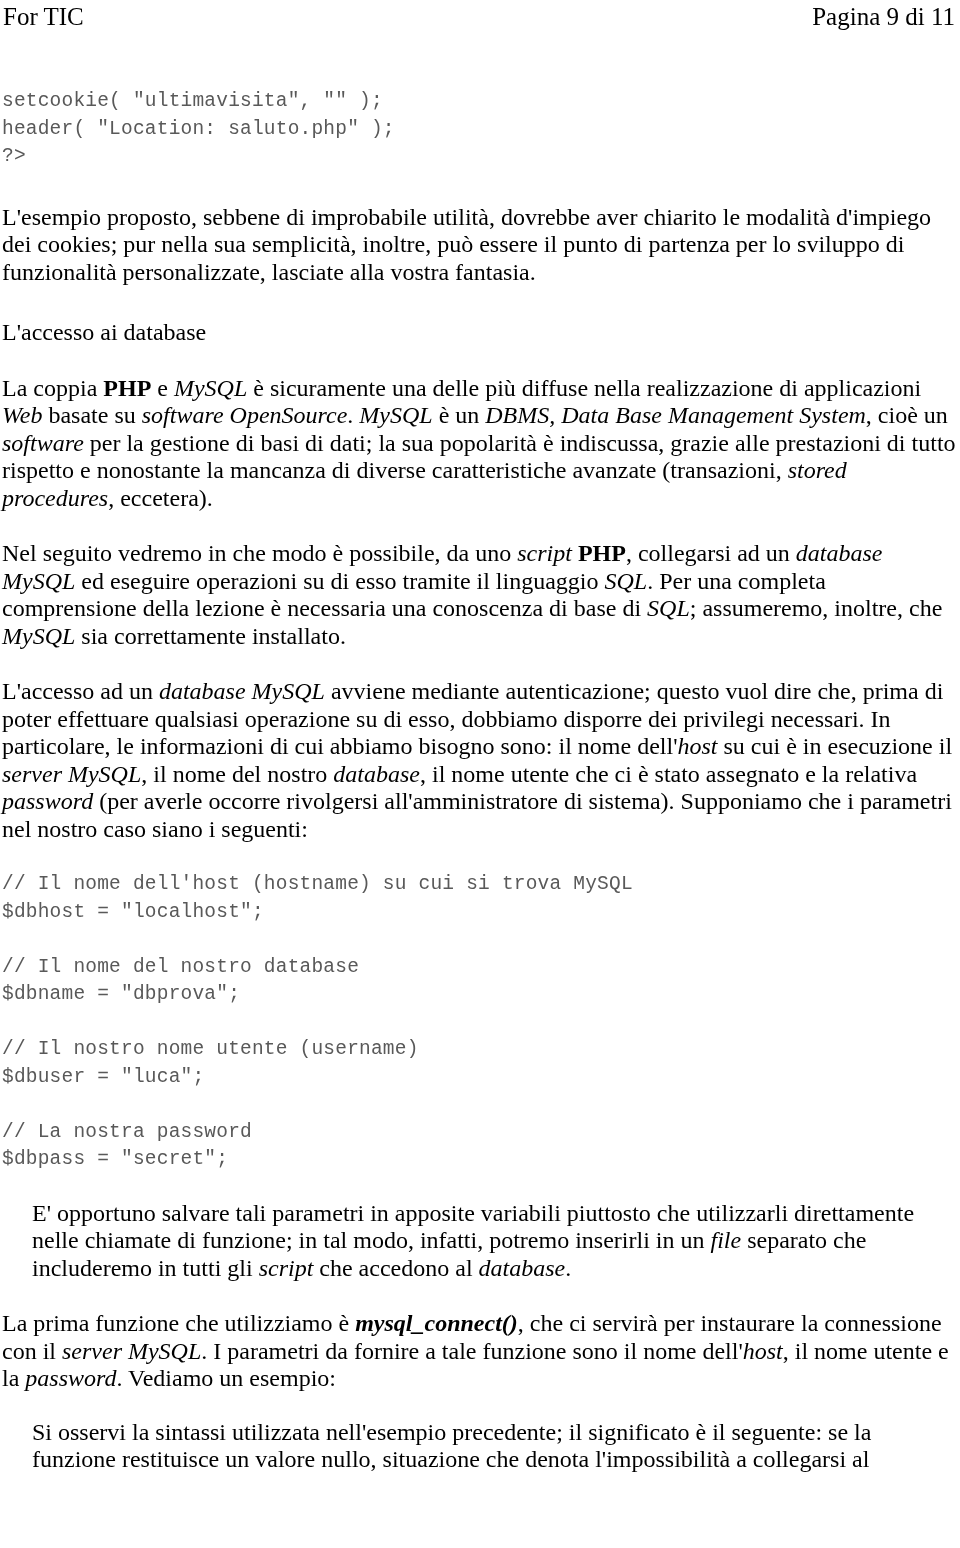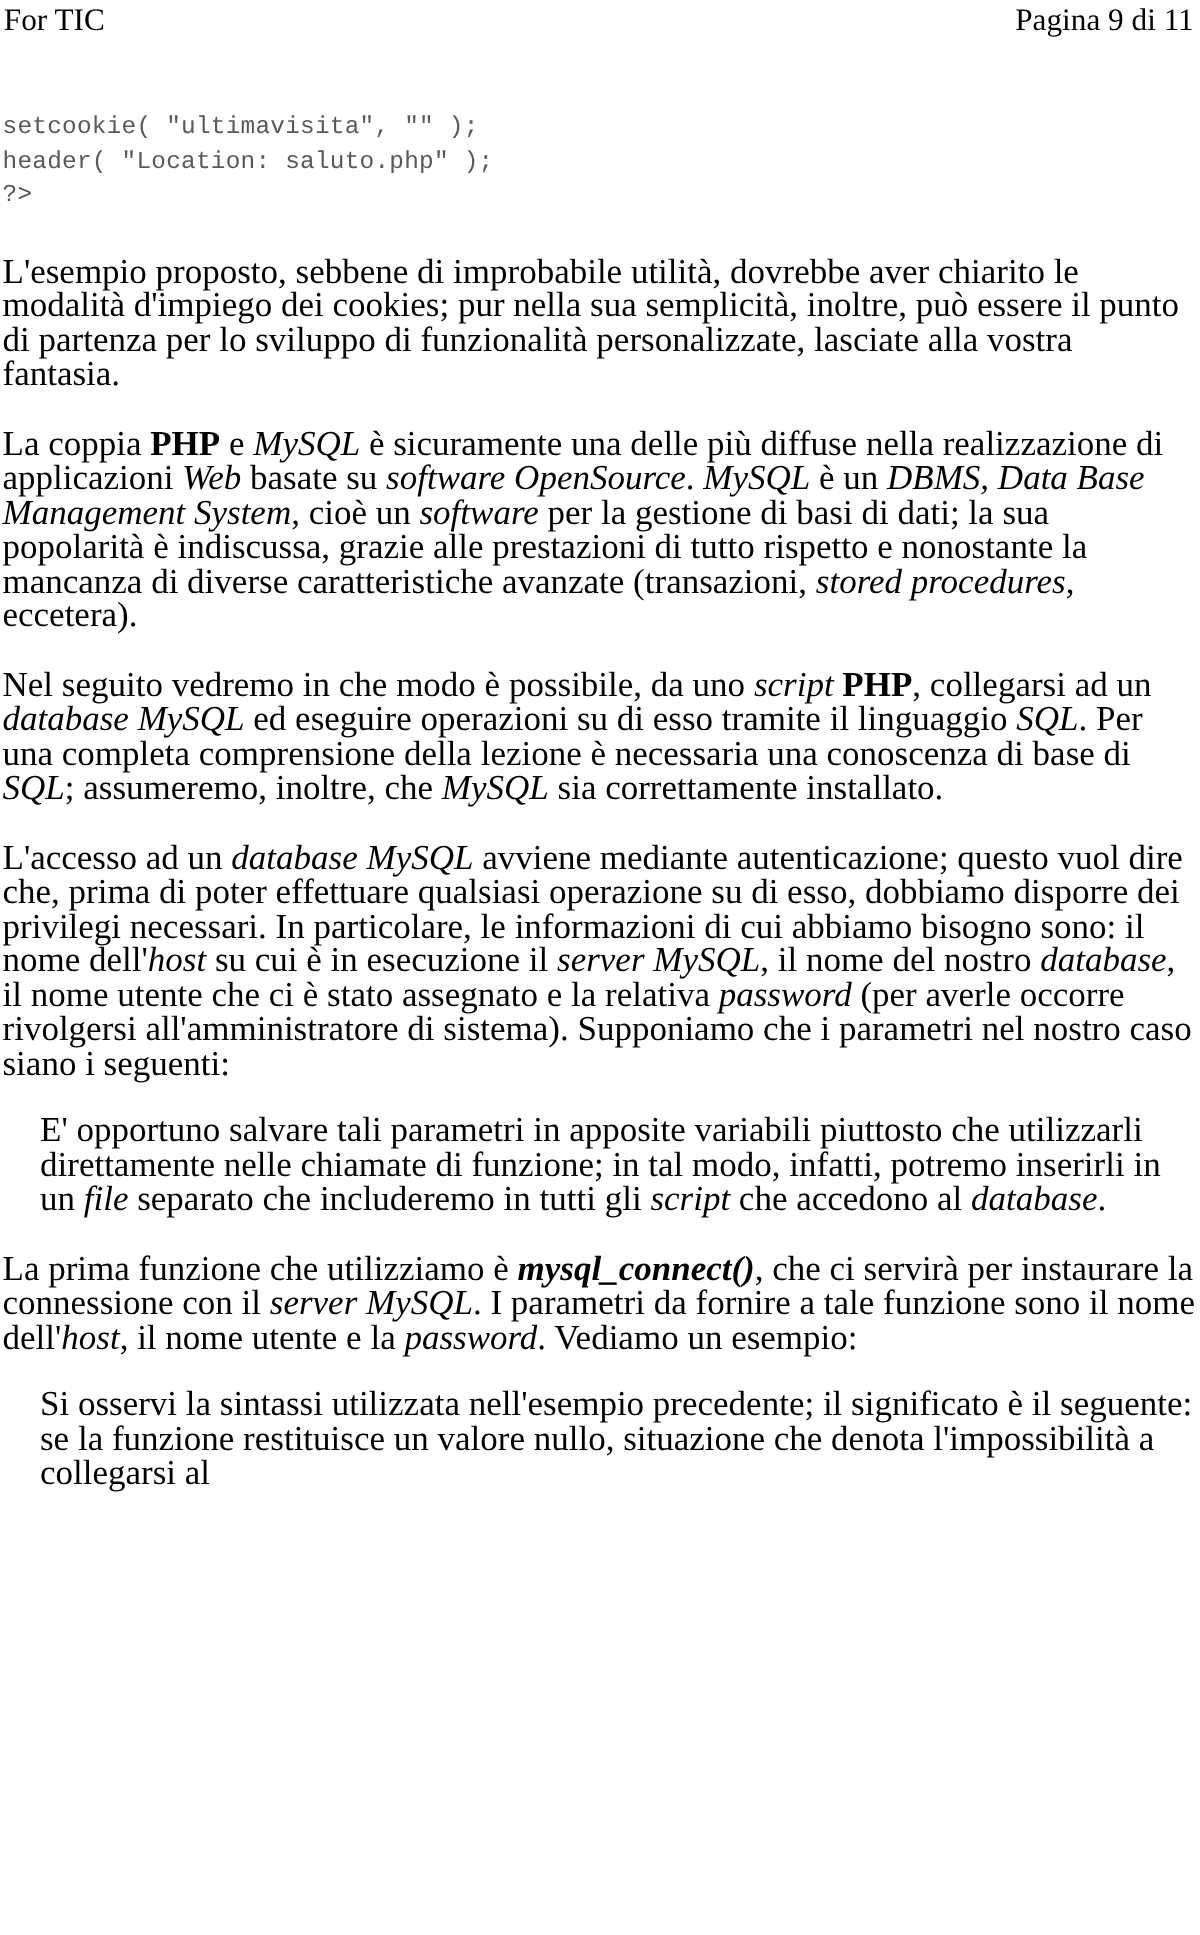--- a/index.html
+++ b/index.html
@@ -50,21 +50,21 @@
     margin: 0;
     padding: 0;
     letter-spacing: 0.2px;
   }
   .code-1 { margin-top: 56px; }
   .code-2 { margin-top: 28px; }
   .code-3 { margin-top: 24px; }
 
   
   .para {
-    font-size: 28px;
+    font-size: 24px;
     line-height: 27.5px;
     text-align: left;
     margin: 0;
     padding: 0;
     letter-spacing: 0px;
     word-spacing: 0px;
   }
   .p-gap-lg  { margin-top: 33px; }
   .p-gap-md  { margin-top: 28px; }
   .p-gap-sm  { margin-top: 26px; margin-left: 30px; }
@@ -91,27 +91,39 @@
     <span class="hdr-left">For TIC</span>
     <span class="hdr-right">Pagina 9 di 11</span>
   </div>
 
   <pre class="code-block code-1">setcookie( "ultimavisita", "" );
 header( "Location: saluto.php" );
 ?&gt;</pre>
 
   <p class="para p-gap-lg">L'esempio proposto, sebbene di improbabile utilità, dovrebbe aver chiarito le modalità d'impiego dei cookies; pur nella sua semplicità, inoltre, può essere il punto di partenza per lo sviluppo di funzionalità personalizzate, lasciate alla vostra fantasia.</p>
 
+  <div class="sec-heading h-gap">L'accesso ai database</div>
 
   <p class="para p-gap-md"><span>La coppia </span><b>PHP</b><span> e </span><i>MySQL</i><span> è sicuramente una delle più diffuse nella realizzazione di applicazioni </span><i>Web</i><span> basate su </span><i>software OpenSource</i><span>. </span><i>MySQL</i><span> è un </span><i>DBMS, Data Base Management System</i><span>, cioè un </span><i>software</i><span> per la gestione di basi di dati; la sua popolarità è indiscussa, grazie alle prestazioni di tutto rispetto e nonostante la mancanza di diverse caratteristiche avanzate (transazioni, </span><i>stored procedures</i><span>, eccetera).</span></p>
 
   <p class="para p-gap-md"><span>Nel seguito vedremo in che modo è possibile, da uno </span><i>script</i><span> </span><b>PHP</b><span>, collegarsi ad un </span><i>database MySQL</i><span> ed eseguire operazioni su di esso tramite il linguaggio </span><i>SQL</i><span>. Per una completa comprensione della lezione è necessaria una conoscenza di base di </span><i>SQL</i><span>; assumeremo, inoltre, che </span><i>MySQL</i><span> sia correttamente installato.</span></p>
 
   <p class="para p-gap-md"><span>L'accesso ad un </span><i>database MySQL</i><span> avviene mediante autenticazione; questo vuol dire che, prima di poter effettuare qualsiasi operazione su di esso, dobbiamo disporre dei privilegi necessari. In particolare, le informazioni di cui abbiamo bisogno sono: il nome dell'</span><i>host</i><span> su cui è in esecuzione il </span><i>server MySQL</i><span>, il nome del nostro </span><i>database</i><span>, il nome utente che ci è stato assegnato e la relativa </span><i>password</i><span> (per averle occorre rivolgersi all'amministratore di sistema). Supponiamo che i parametri nel nostro caso siano i seguenti:</span></p>
 
+  <pre class="code-block code-2">// Il nome dell'host (hostname) su cui si trova MySQL
+$dbhost = "localhost";
+
+// Il nome del nostro database
+$dbname = "dbprova";
+
+// Il nostro nome utente (username)
+$dbuser = "luca";
+
+// La nostra password
+$dbpass = "secret";</pre>
 
   <p class="para p-gap-sm"><span>E' opportuno salvare tali parametri in apposite variabili piuttosto che utilizzarli direttamente nelle chiamate di funzione; in tal modo, infatti, potremo inserirli in un </span><i>file</i><span> separato che includeremo in tutti gli </span><i>script</i><span> che accedono al </span><i>database</i><span>.</span></p>
 
   <p class="para p-gap-md"><span>La prima funzione che utilizziamo è </span><span class="bi">mysql_connect()</span><span>, che ci servirà per instaurare la connessione con il </span><i>server MySQL</i><span>. I parametri da fornire a tale funzione sono il nome dell'</span><i>host</i><span>, il nome utente e la </span><i>password</i><span>. Vediamo un esempio:</span></p>
 
 
   <p class="para p-gap-sm"><span>Si osservi la sintassi utilizzata nell'esempio precedente; il significato è il seguente: se la funzione restituisce un valore nullo, situazione che denota l'impossibilità a collegarsi al </span></p>
 
 </div>
 

